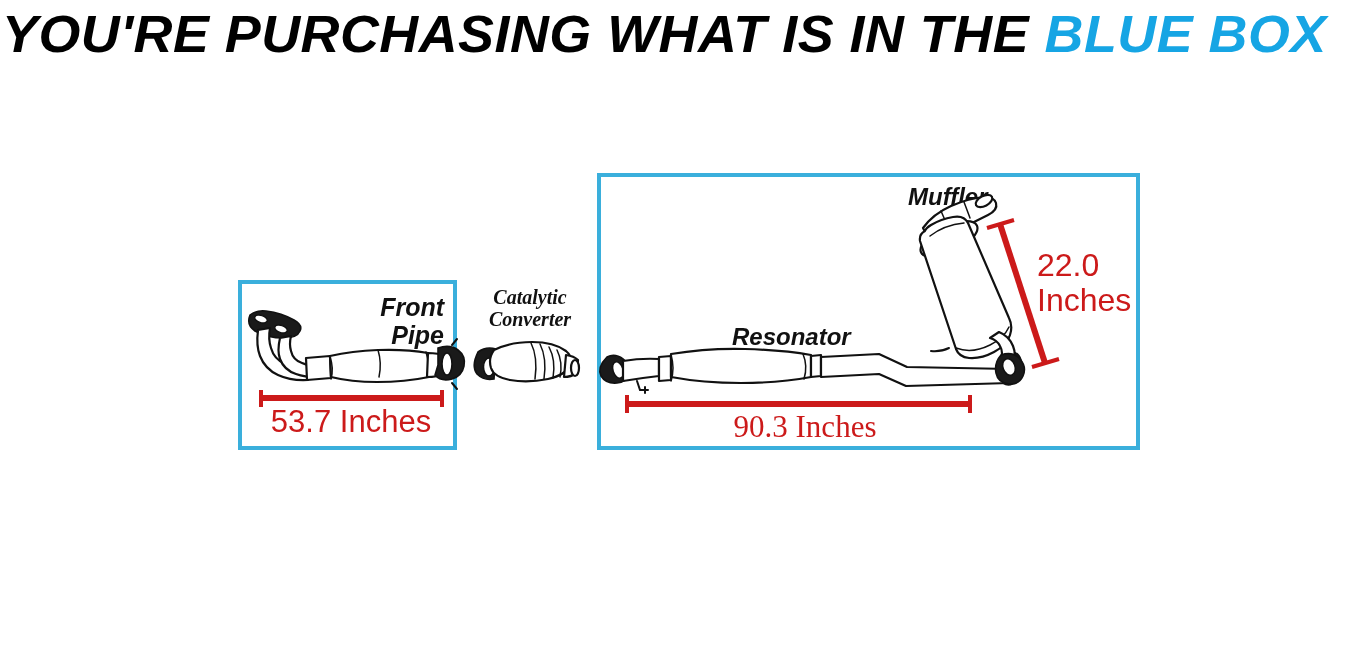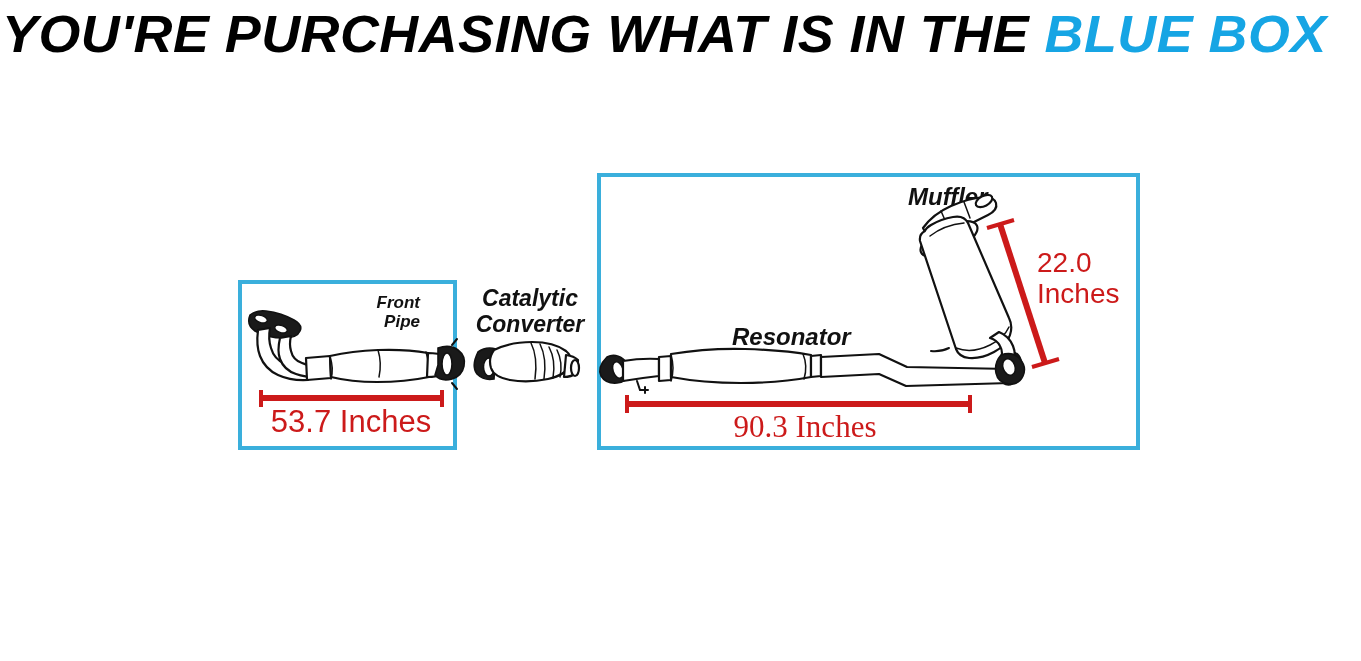--- a/index.html
+++ b/index.html
@@ -70,32 +70,33 @@
   .part-label {
     position: absolute;
     font-family: "Liberation Sans", sans-serif;
     font-weight: bold;
     font-style: italic;
     color: #111111;
     line-height: 1.12;
     white-space: pre-line;
   }
   #label-front-pipe {
-    left: 284px;
+    left: 308px;
     top: 293px;
     width: 136px;
-    font-size: 17px;
+    font-size: 25px;
     text-align: right;
   }
   #label-catalytic-converter {
     left: 455px;
     top: 286px;
     width: 150px;
-    font-size: 23px;
+    font-size: 20px;
     text-align: center;
+    font-family: Liberation Serif, serif;
   }
   #label-resonator {
     left: 732px;
     top: 324px;
     font-size: 24px;
     text-align: center;
   }
   #label-muffler {
     left: 908px;
     top: 184px;
@@ -124,21 +125,21 @@
     top: 410px;
     width: 330px;
     font-size: 31px;
     text-align: center;
     font-family: Liberation Serif, serif;
   }
   #dim-text-muffler {
     left: 1037px;
     top: 248px;
     width: 104px;
-    font-size: 28px;
+    font-size: 32px;
     text-align: left;
   }
 
   
   #art-layer {
     position: absolute;
     left: 0;
     top: 0;
     width: 1361px;
     height: 661px;

